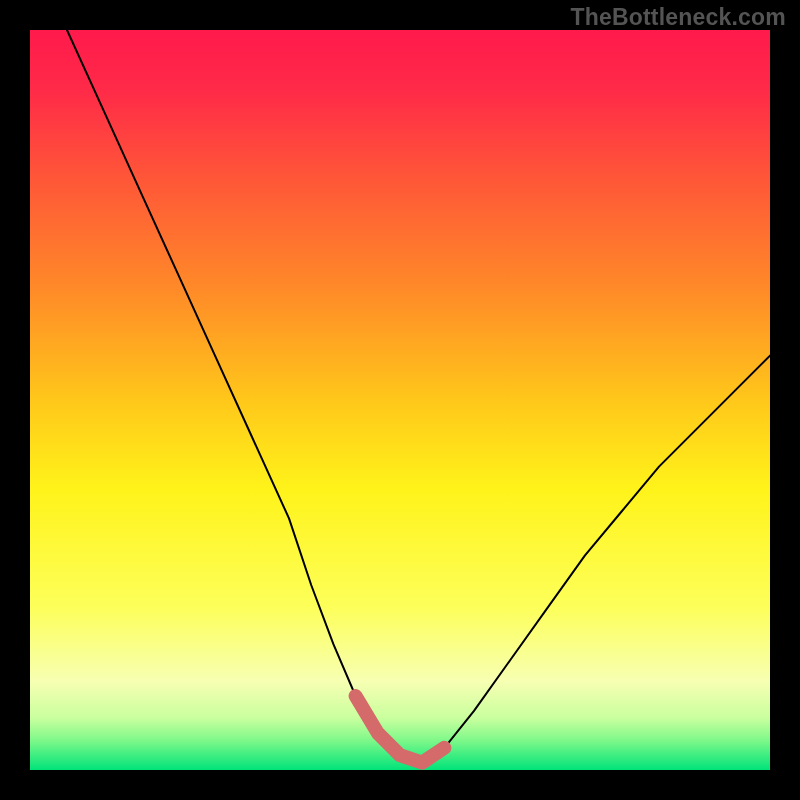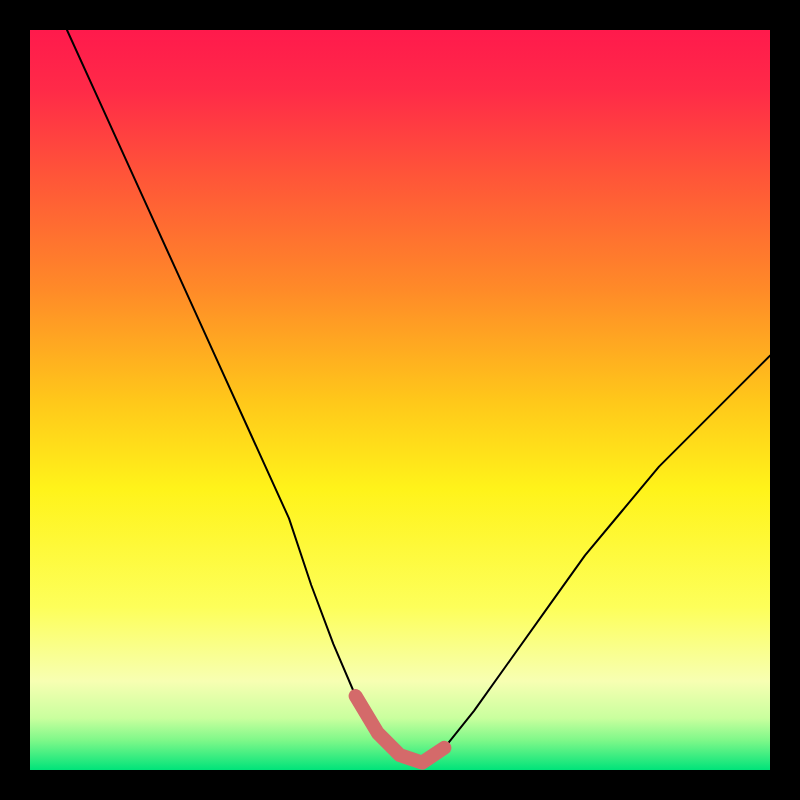--- a/index.html
+++ b/index.html
@@ -38,20 +38,21 @@
   .plot svg {
     display: block;
     width: 740px;
     height: 740px;
   }
 </style>
 </head>
 <body>
 
 <div class="stage">
+  <div class="watermark">TheBottleneck.com</div>
 
   <div class="plot">
     <svg viewBox="0 0 740 740" preserveAspectRatio="none">
       <defs>
         <linearGradient id="bg-grad" x1="0" y1="0" x2="0" y2="1">
         <stop offset="0.00%" stop-color="#ff1a4c"></stop>
             <stop offset="8.00%" stop-color="#ff2a48"></stop>
             <stop offset="20.00%" stop-color="#ff5638"></stop>
             <stop offset="35.00%" stop-color="#ff8a28"></stop>
             <stop offset="50.00%" stop-color="#ffc71a"></stop>

